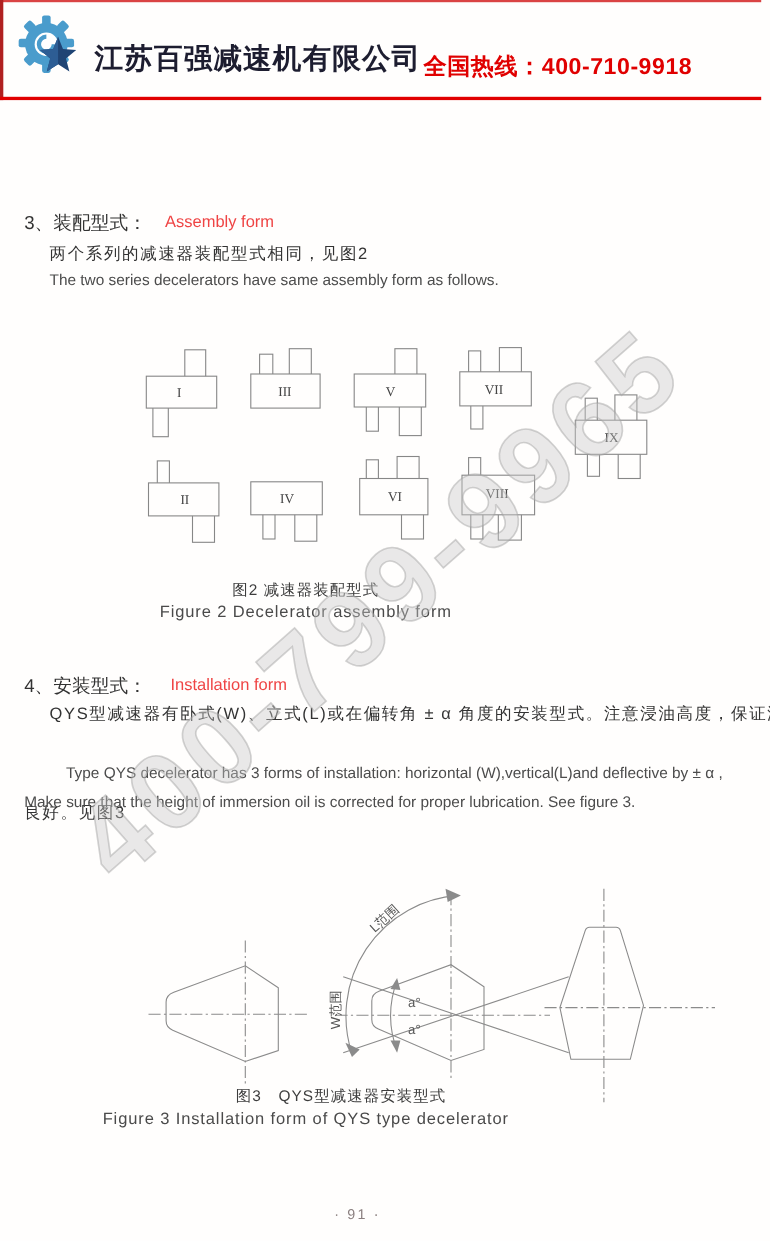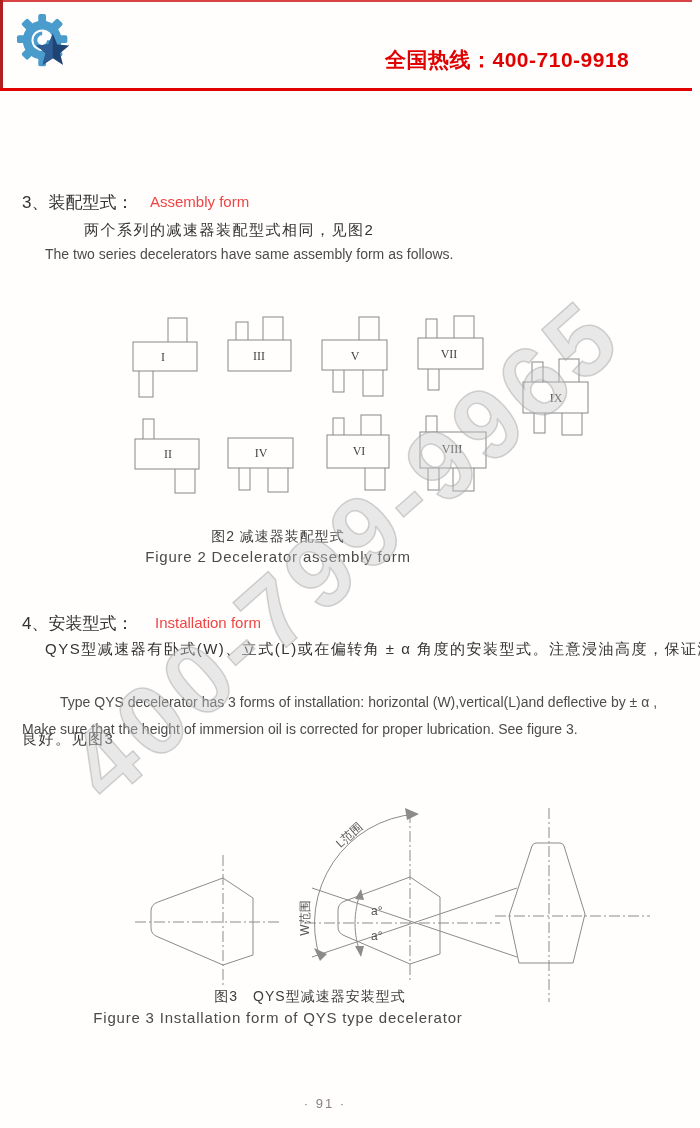--- a/index.html
+++ b/index.html
@@ -49,28 +49,29 @@
         <rect x="38" y="8" width="9" height="9" rx="2" transform="rotate(45 42.5 12.5)"></rect>
         <rect x="7" y="39" width="9" height="9" rx="2" transform="rotate(45 11.5 43.5)"></rect>
         <rect x="38" y="39" width="9" height="9" rx="2" transform="rotate(-45 42.5 43.5)"></rect>
       </g>
     </g>
     <circle cx="27" cy="29" r="11" fill="#ffffff"></circle>
     <path d="M27,20 a9,9 0 1 0 9,9 l-4,0 a5,5 0 1 1 -5,-5 Z" fill="#4a9ccc"></path>
     <path d="M38,22 L42.6,33.6 L55,34.4 L45.4,42.4 L48.6,54.6 L38,47.8 L27.4,54.6 L30.6,42.4 L21,34.4 L33.4,33.6 Z" fill="#1f4474"></path>
     <path d="M38,22 L38,47.8 L27.4,54.6 L30.6,42.4 L21,34.4 L33.4,33.6 Z" fill="#2d5d94"></path>
   </svg>
+  <div class="company">江苏百强减速机有限公司</div>
   <div class="hotline">全国热线：400-710-9918</div>
   <div class="header-rule"></div>
 
   <div class="watermark">400-799-9965</div>
 
   <div class="h3num" style="left:22px;top:191px;">3、装配型式：</div>
   <div class="h-en" style="left:150px;top:193px;">Assembly form</div>
-  <div class="cnline" style="left:45px;top:221px;margin-left:39px;">两个系列的减速器装配型式相同，见图2</div>
+  <div class="cnline" style="left:45px;top:221px;">两个系列的减速器装配型式相同，见图2</div>
   <div class="enline" style="left:45px;top:246px;">The two series decelerators have same assembly form as follows.</div>
 
   <svg class="figsvg" style="top:300px;" width="700" height="215" viewBox="0 0 700 215" fill="#fffefd" stroke="#878787" stroke-width="1">
 
     <g>
       <rect x="168" y="18" width="19" height="26"></rect>
       <rect x="139" y="69" width="14" height="28"></rect>
       <rect x="133" y="42" width="64" height="29"></rect>
       <text class="formlbl" x="163" y="61" text-anchor="middle" stroke="none" fill="#444">I</text>
     </g>

